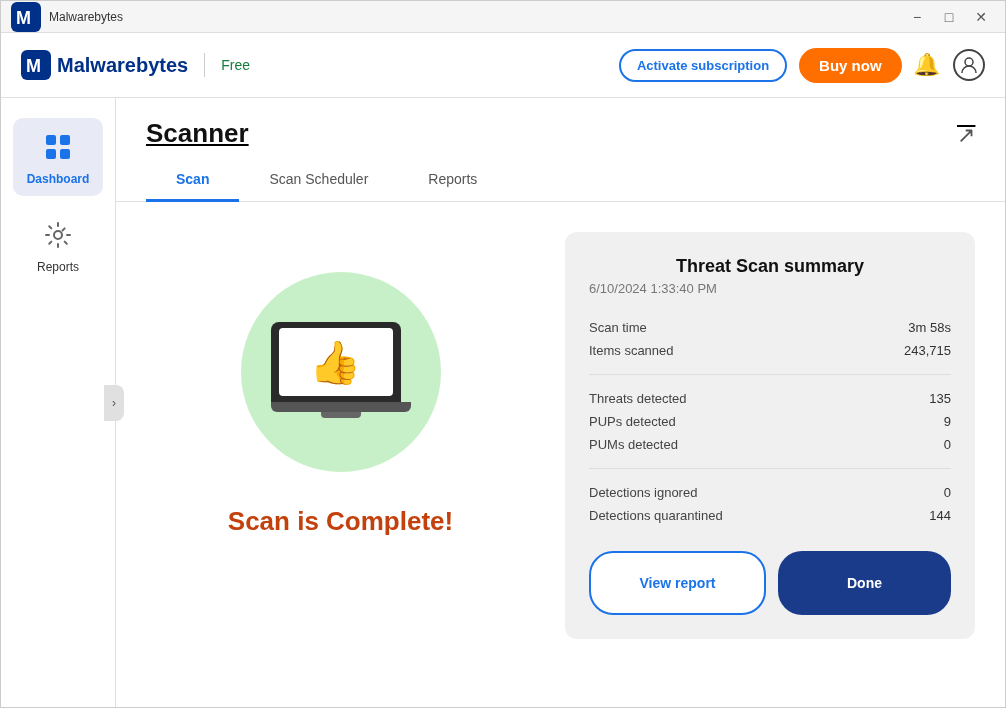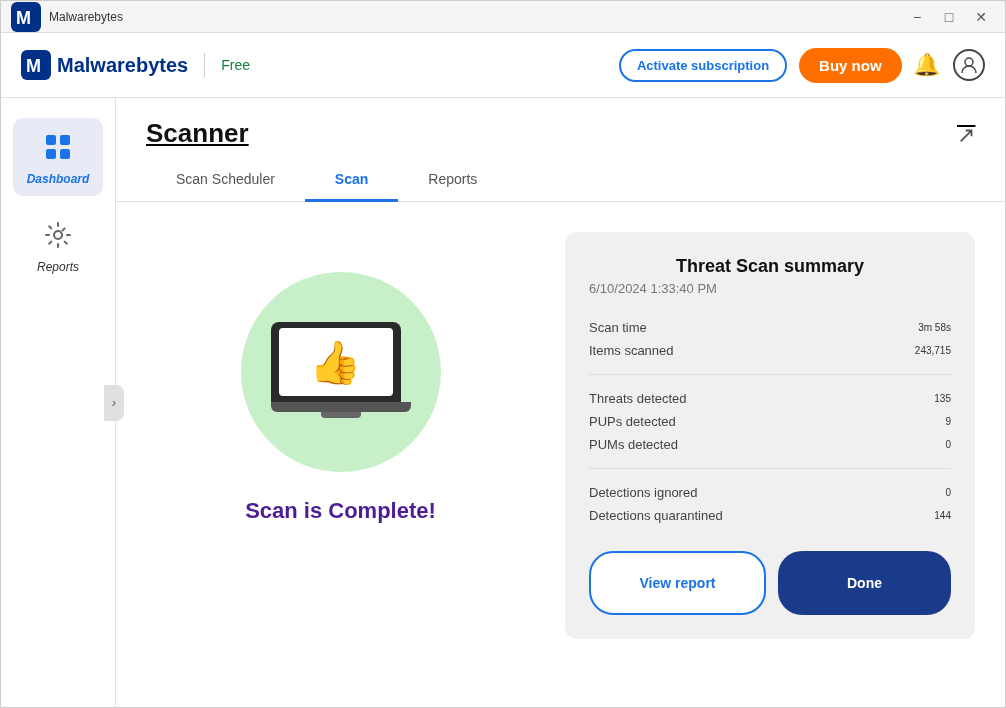--- a/index.html
+++ b/index.html
@@ -347,24 +347,24 @@
 
     .laptop-stand {
       width: 40px;
       height: 6px;
       background: #666;
       border-radius: 0 0 4px 4px;
       margin: 0 auto;
     }
 
     .scan-complete-text {
-      font-size: 22px;
+      font-size: 26px;
       font-weight: 700;
-      color: #4c1d95;
-      margin-top: 2px;
+      color: #c2410c;
+      margin-top: 10px;
     }
 
     
     .scan-summary {
       width: 410px;
       background: #f0f0f0;
       border-radius: 12px;
       padding: 24px;
       flex-shrink: 0;
     }
@@ -395,21 +395,21 @@
       align-items: center;
       padding: 4px 0;
     }
 
     .summary-label {
       font-size: 13px;
       color: #444;
     }
 
     .summary-value {
-      font-size: 10px;
+      font-size: 13px;
       color: #333;
       font-weight: 500;
     }
 
     .summary-actions {
       display: flex;
       gap: 12px;
       margin-top: 24px;
     }
 
@@ -489,21 +489,21 @@
         <svg width="18" height="18" viewBox="0 0 18 18" fill="none" xmlns="http://www.w3.org/2000/svg">
           <circle cx="9" cy="6" r="4" stroke="#444" stroke-width="1.5"></circle>
           <path d="M2 17c0-3.866 3.134-7 7-7s7 3.134 7 7" stroke="#444" stroke-width="1.5"></path>
         </svg>
       </div>
     </div>
   </div>
 
   <div class="main-layout">
 
-    <div class="sidebar" style="position:relative;font-style:italic;">
+    <div class="sidebar" style="position:relative;">
       <div class="sidebar-item active">
         <div class="icon-box">
           <svg width="28" height="28" viewBox="0 0 28 28" fill="none" xmlns="http://www.w3.org/2000/svg">
             <rect x="2" y="2" width="10" height="10" rx="2" fill="#1a73e8"></rect>
             <rect x="16" y="2" width="10" height="10" rx="2" fill="#1a73e8"></rect>
             <rect x="2" y="16" width="10" height="10" rx="2" fill="#1a73e8"></rect>
             <rect x="16" y="16" width="10" height="10" rx="2" fill="#1a73e8"></rect>
           </svg>
         </div>
         <span class="sidebar-label">Dashboard</span>
@@ -526,25 +526,25 @@
 
     <div class="content-area">
       <div class="content-inner">
 
         <div class="scanner-header">
           <h1 class="scanner-title">Scanner</h1>
           <span class="expand-icon">↙</span>
         </div>
 
         <div class="tabs">
+          <div class="tab active">
+            <span>Scan</span>
+          </div>
           <div class="tab">
             <span>Scan Scheduler</span>
-          </div>
-          <div class="tab active">
-            <span>Scan</span>
           </div>
           <div class="tab">
             <span>Reports</span>
           </div>
         </div>
 
         <div class="scan-content">
 
           <div class="scan-left">
             <div class="scan-illustration">

